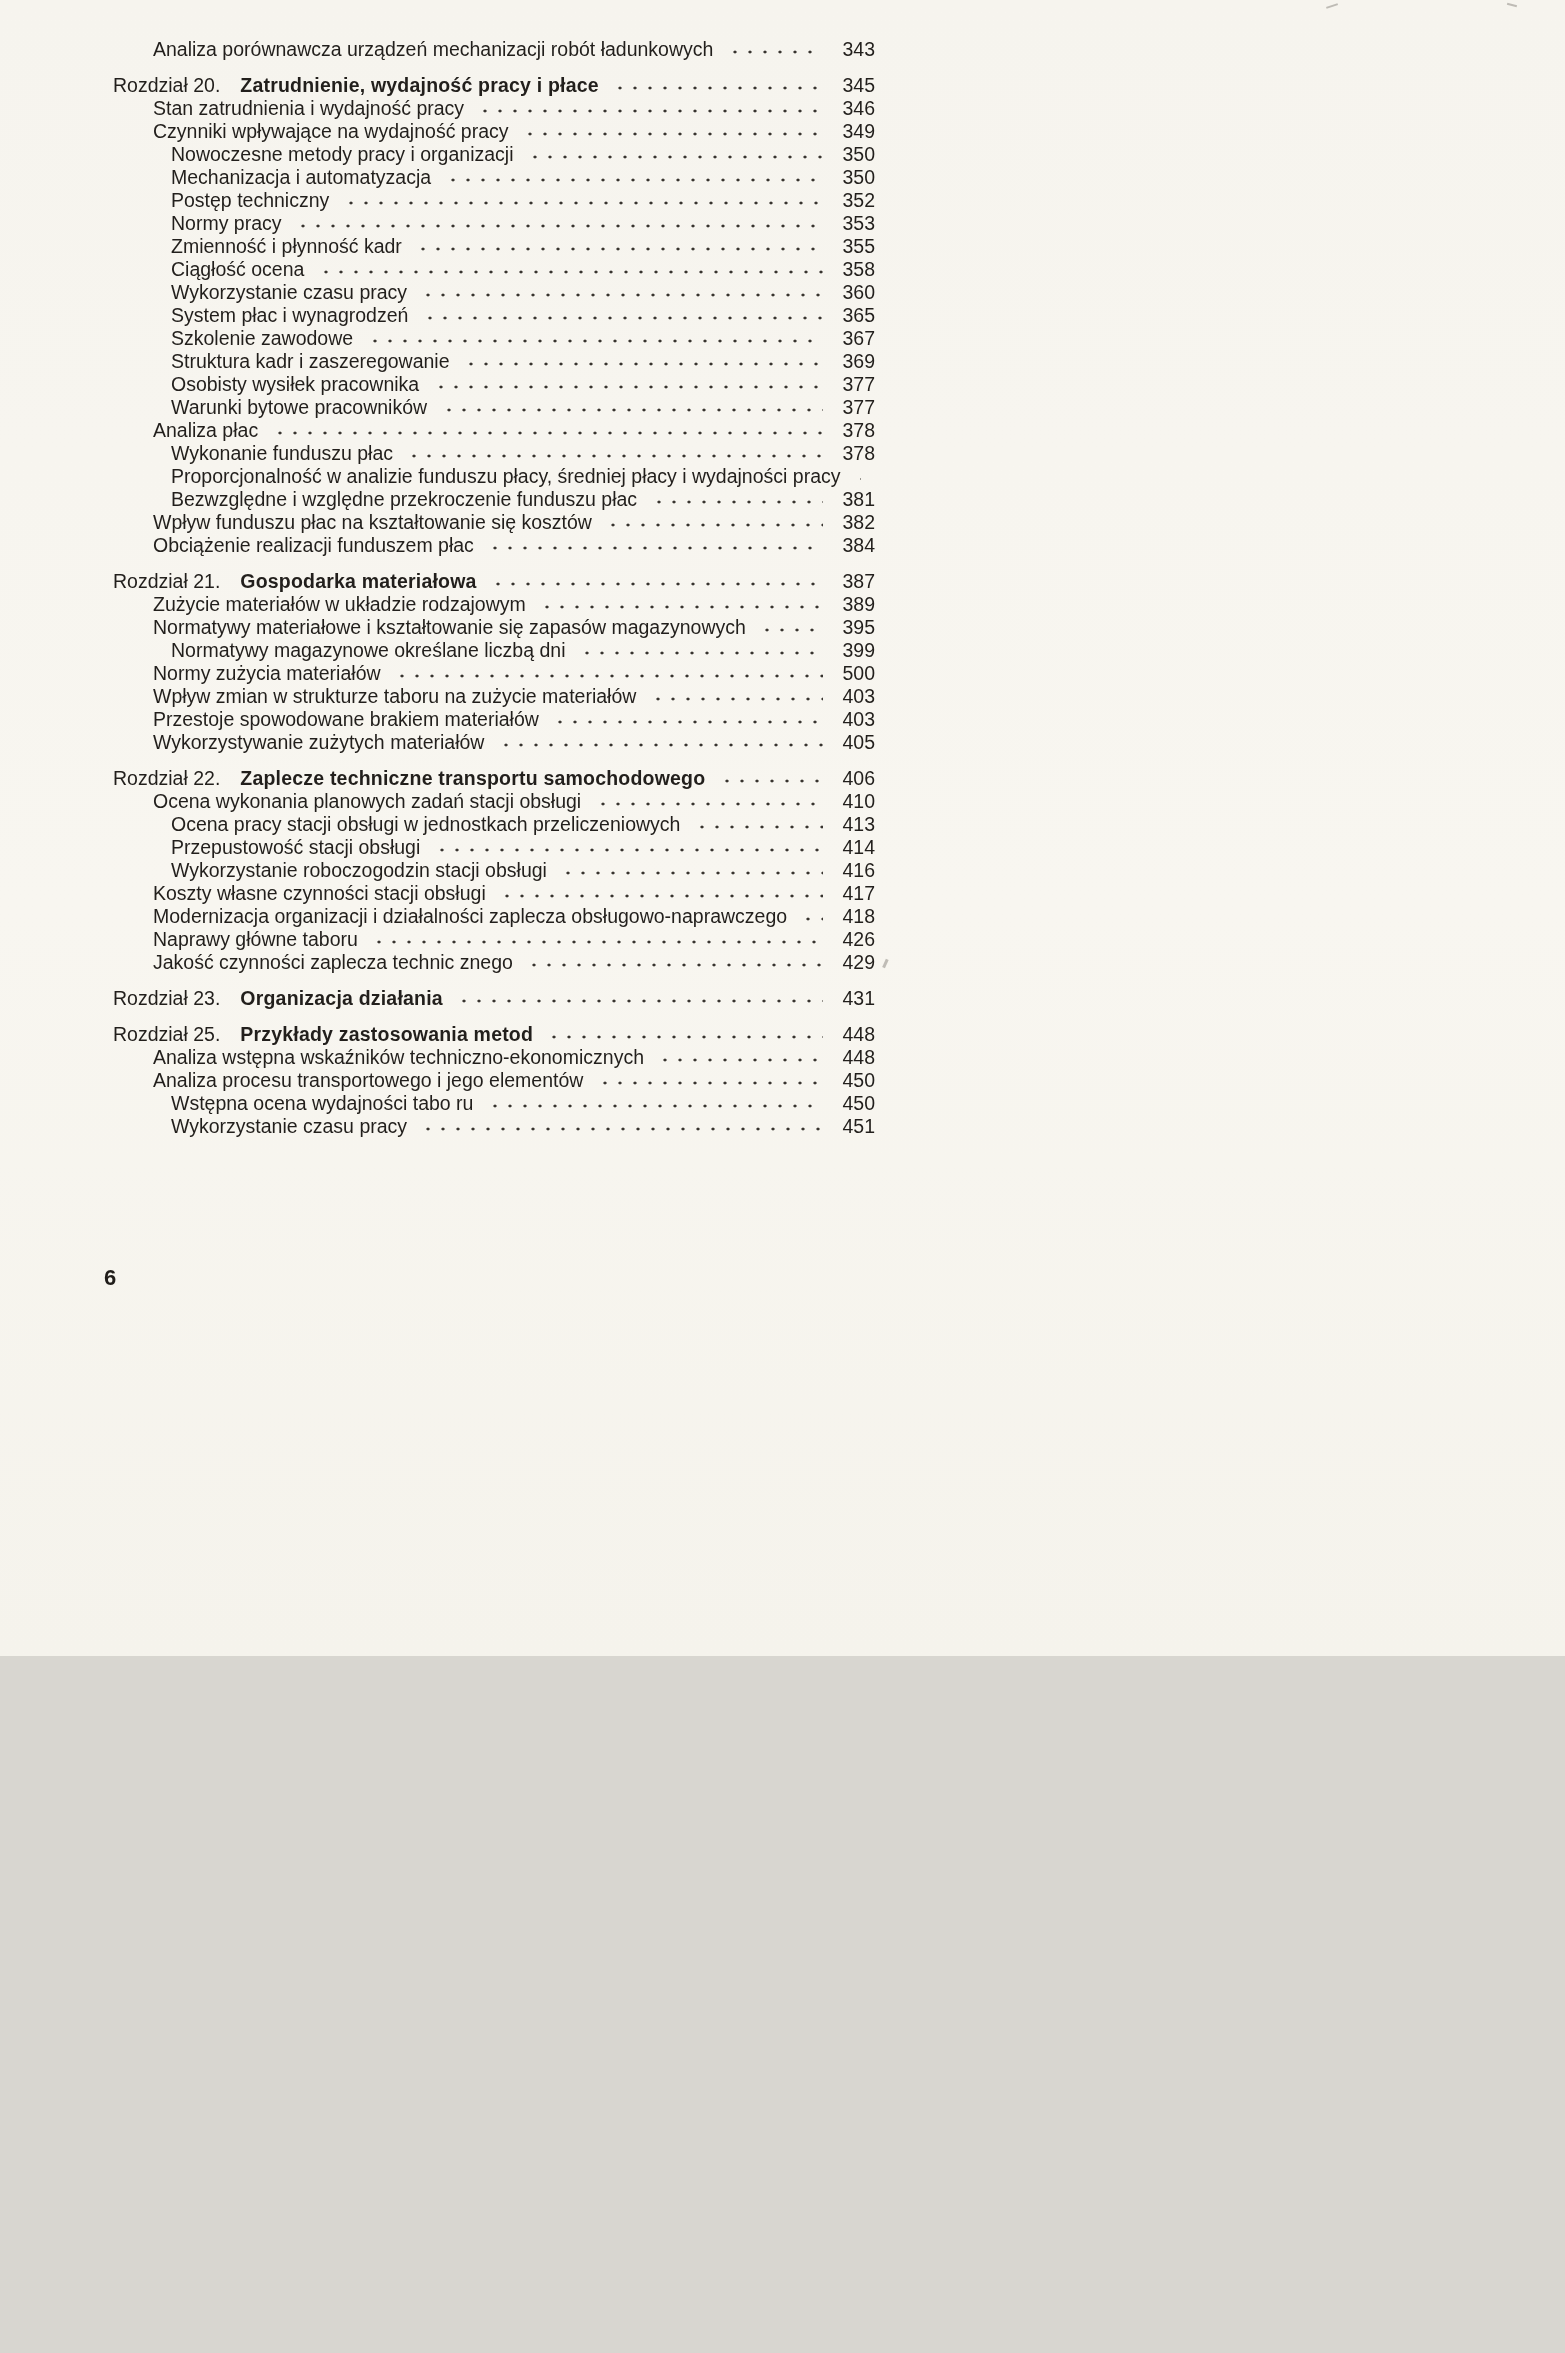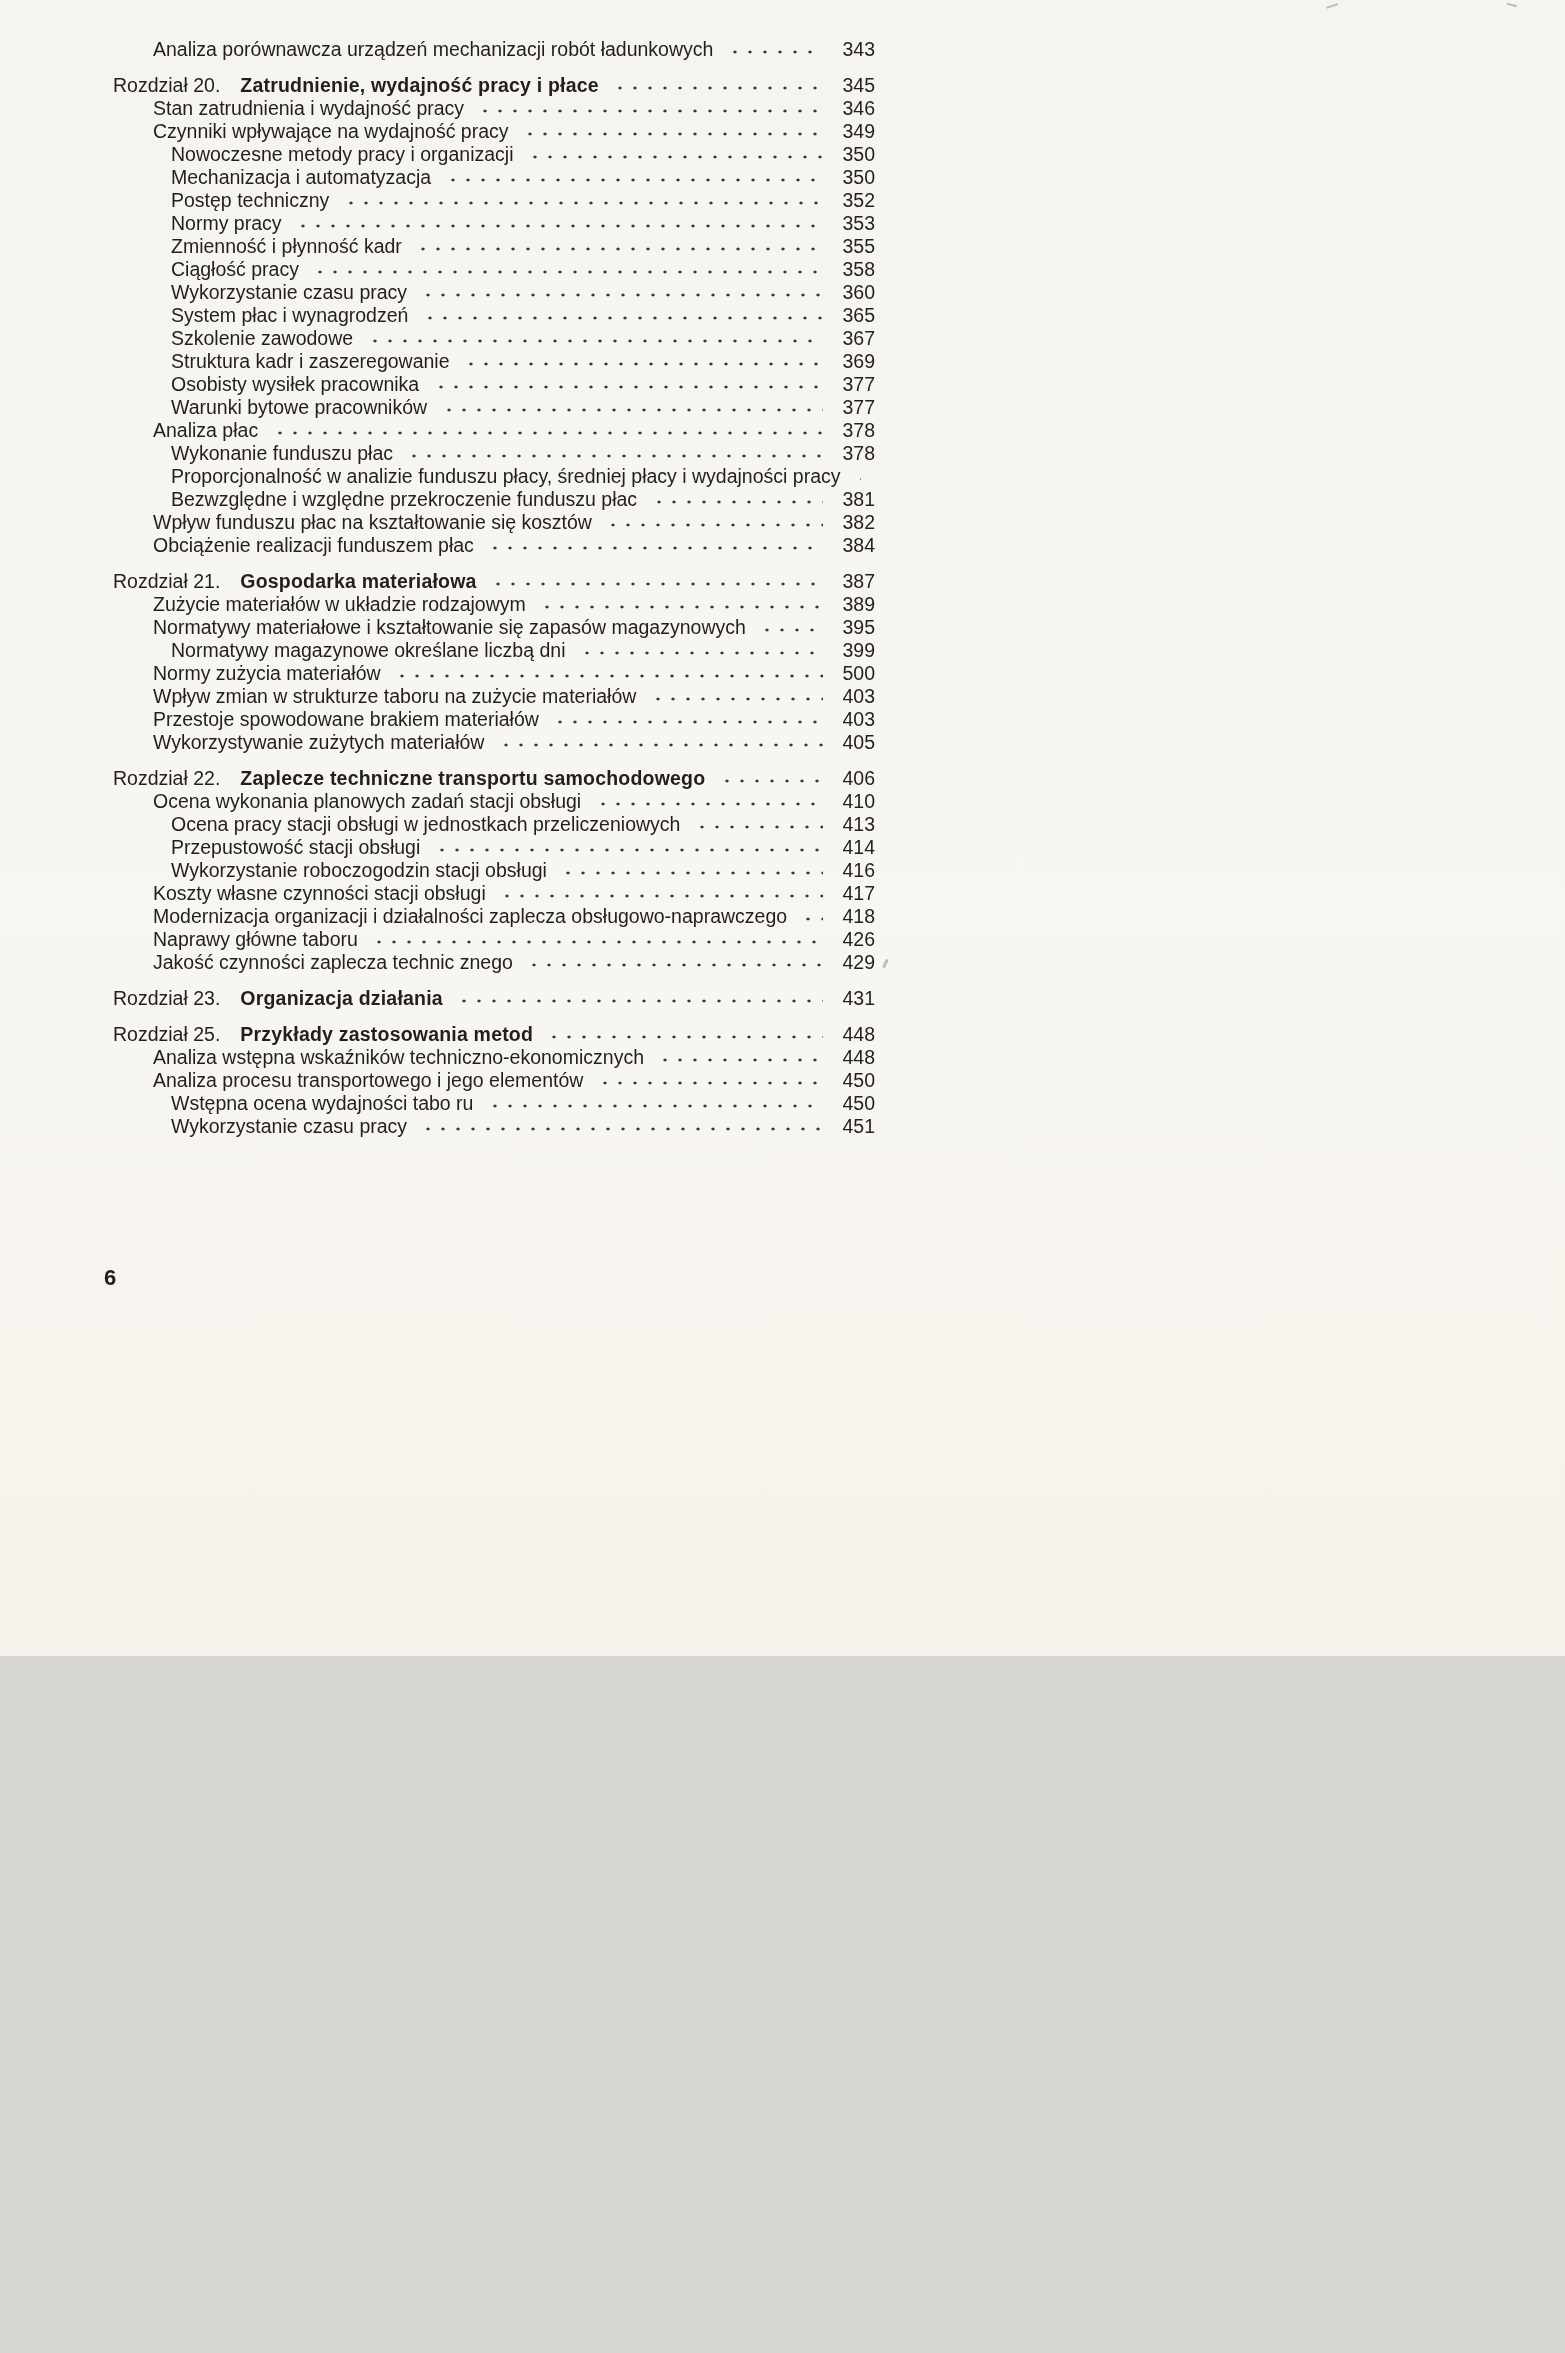--- a/index.html
+++ b/index.html
@@ -119,21 +119,21 @@
     <span class="pagenum">353</span>
   </div>
       <div class="toc-row level-2">
 
     <span class="title">Zmienność i płynność kadr</span>
     <span class="leader"></span>
     <span class="pagenum">355</span>
   </div>
       <div class="toc-row level-2">
 
-    <span class="title">Ciągłość pracy</span>
+    <span class="title">Ciągłość ocena</span>
     <span class="leader"></span>
     <span class="pagenum">358</span>
   </div>
       <div class="toc-row level-2">
 
     <span class="title">Wykorzystanie czasu pracy</span>
     <span class="leader"></span>
     <span class="pagenum">360</span>
   </div>
       <div class="toc-row level-2">

